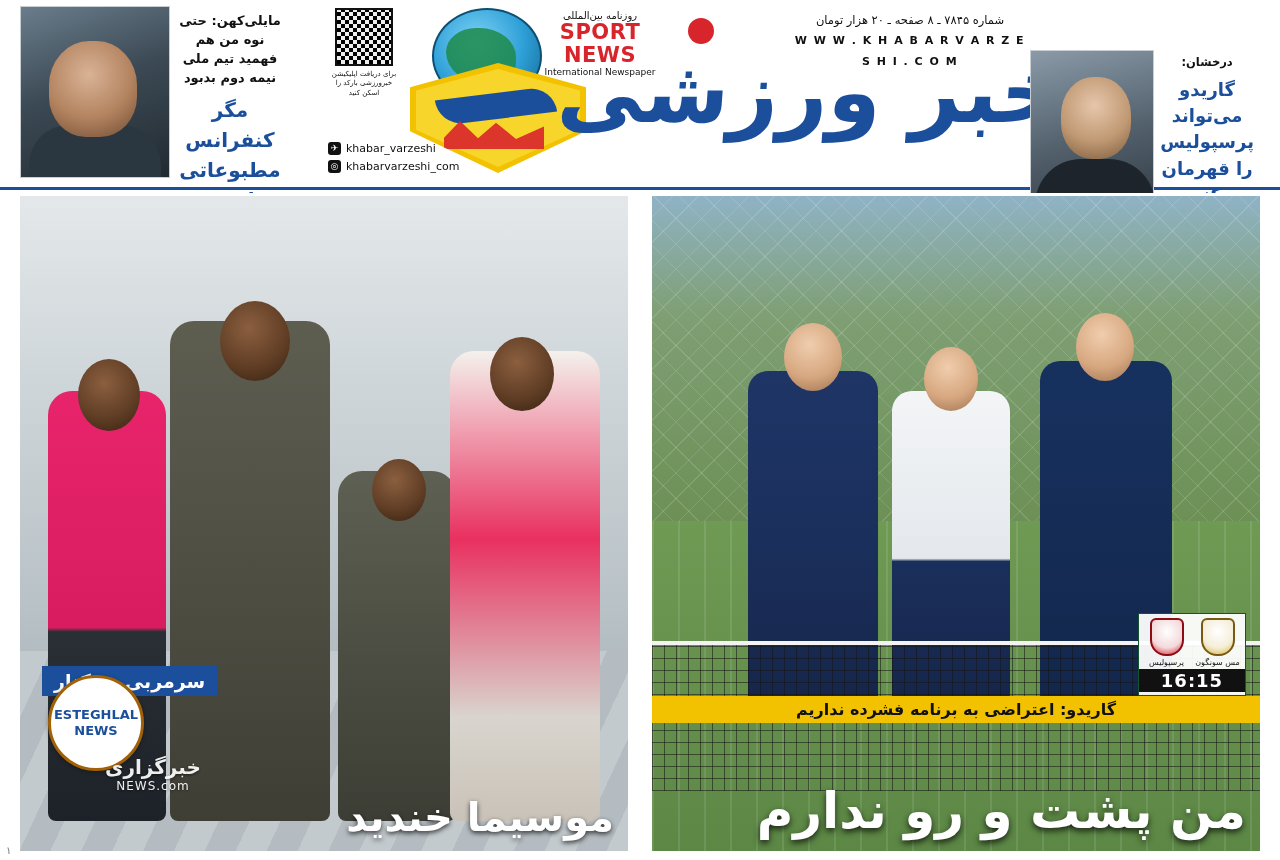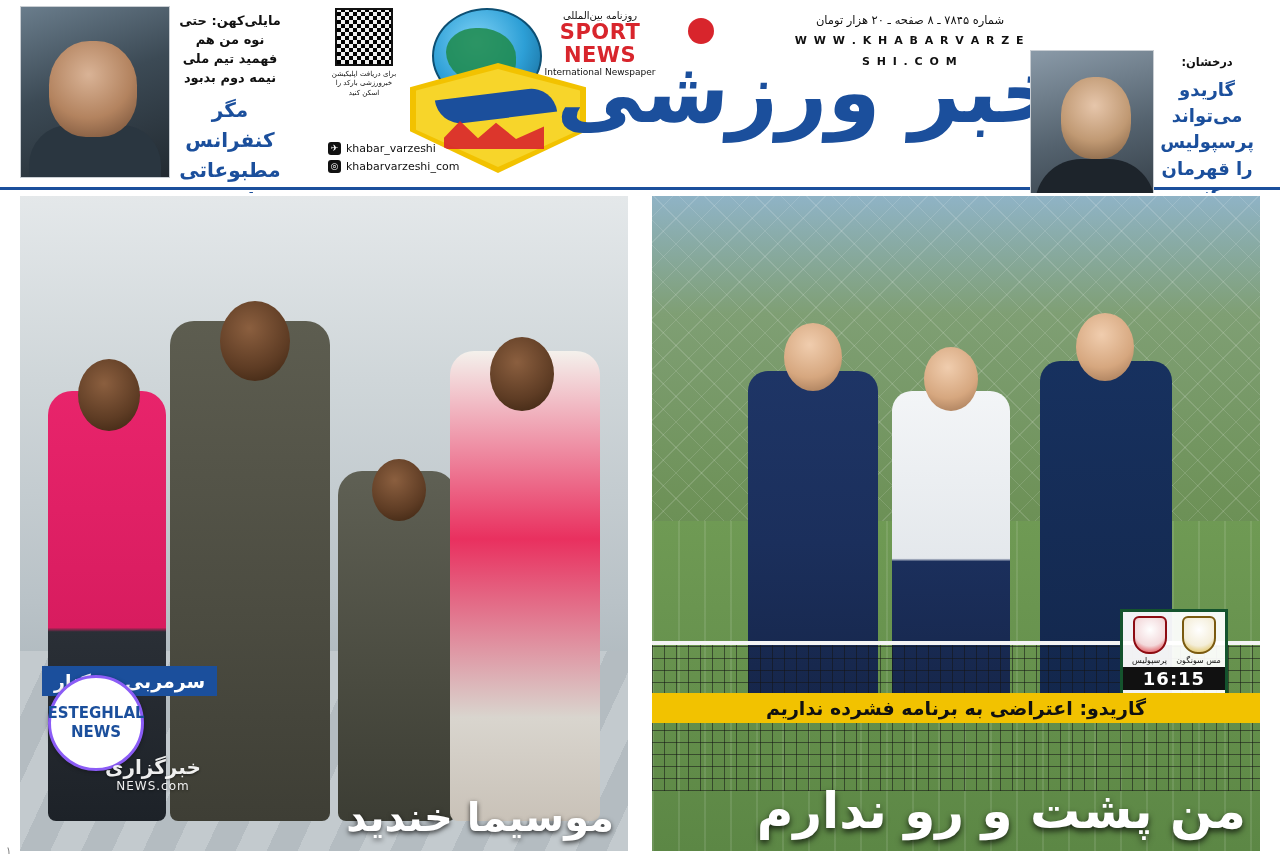--- a/index.html
+++ b/index.html
@@ -339,25 +339,25 @@
   .h2 { left: 200px; bottom: 470px; width: 70px; height: 80px; }
   .h3 { left: 352px; bottom: 330px; width: 54px; height: 62px; }
   .h4 { left: 470px; bottom: 440px; width: 64px; height: 74px; }
 
   .badge-estghlal {
     position: absolute;
     left: 28px; bottom: 80px;
     width: 96px; height: 96px;
     border-radius: 50%;
     background: #ffffff;
-    border: 3px solid #8b5cf6;
+    border: 3px solid #a16207;
     display: flex; align-items: center; justify-content: center;
     color: #1b4f9c;
     font-weight: bold;
-    font-size: 15px;
+    font-size: 13px;
     text-align: center;
     line-height: 1.25;
     box-shadow: 0 1px 4px rgba(0,0,0,.35);
   }
   .kicker-blue {
     position: absolute;
     left: 22px; top: 470px;
     background: #1b4f9c;
     color: #ffffff;
     font-size: 19px;
@@ -415,24 +415,24 @@
   .pfig.p1 { left: 96px;  width: 130px; height: 330px; background: linear-gradient(180deg,#1e3566 0%, #1b2f5c 52%, #16264a 100%); }
   .pfig.p2 { left: 240px; width: 118px; height: 310px; background: linear-gradient(180deg,#f3f5f7 0%, #e4e8ec 54%, #1b2f5c 55%, #16264a 100%); }
   .pfig.p3 { left: 388px; width: 132px; height: 340px; background: linear-gradient(180deg,#17315f 0%, #13274c 100%); }
   .phead { position: absolute; border-radius: 50%; background: radial-gradient(circle at 44% 32%, #f0cdae 0%, #d6a77f 58%, #9b7150 100%); }
   .ph1 { left: 132px; bottom: 460px; width: 58px; height: 68px; }
   .ph2 { left: 272px; bottom: 440px; width: 54px; height: 64px; }
   .ph3 { left: 424px; bottom: 470px; width: 58px; height: 68px; }
 
   .match-card {
     position: absolute;
-    right: 32px; bottom: 155px;
+    right: 14px; bottom: 155px;
     width: 108px;
     background: rgba(255,255,255,.94);
-    border: 3px solid #14532d;
+    border: 1px solid #14532d;
     text-align: center;
     direction: rtl;
     padding-bottom: 3px;
   }
   .match-card .teams {
     display: flex; flex-direction: row-reverse;
     justify-content: space-around; align-items: center;
     padding: 4px 2px 2px;
   }
   .match-card .team { width: 48px; }
@@ -467,21 +467,21 @@
     text-align: right;
     line-height: 1.55;
     text-shadow: 0 2px 5px rgba(0,0,0,.7);
   }
   .yellow-bar {
     position: absolute;
     right: 0; bottom: 128px;
     width: 100%;
     background: #f2c200;
     color: #111;
-    font-size: 19px;
+    font-size: 16px;
     font-weight: bold;
     text-align: center;
     padding: 4px 6px;
     direction: rtl;
   }
   .story-right .big-title {
     position: absolute;
     right: 14px; bottom: 12px;
     color: #ffffff;
     font-size: 50px;

